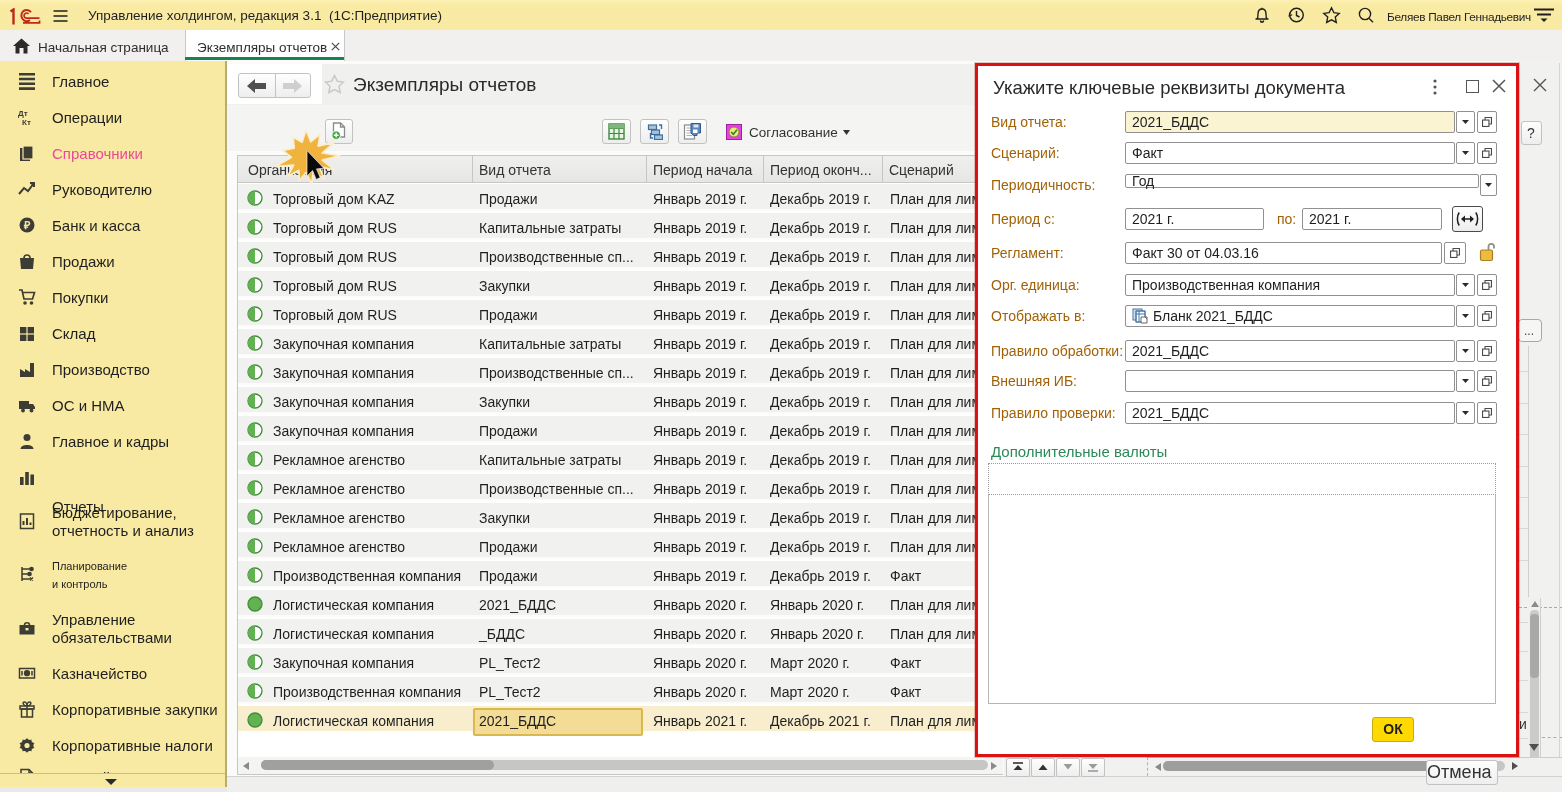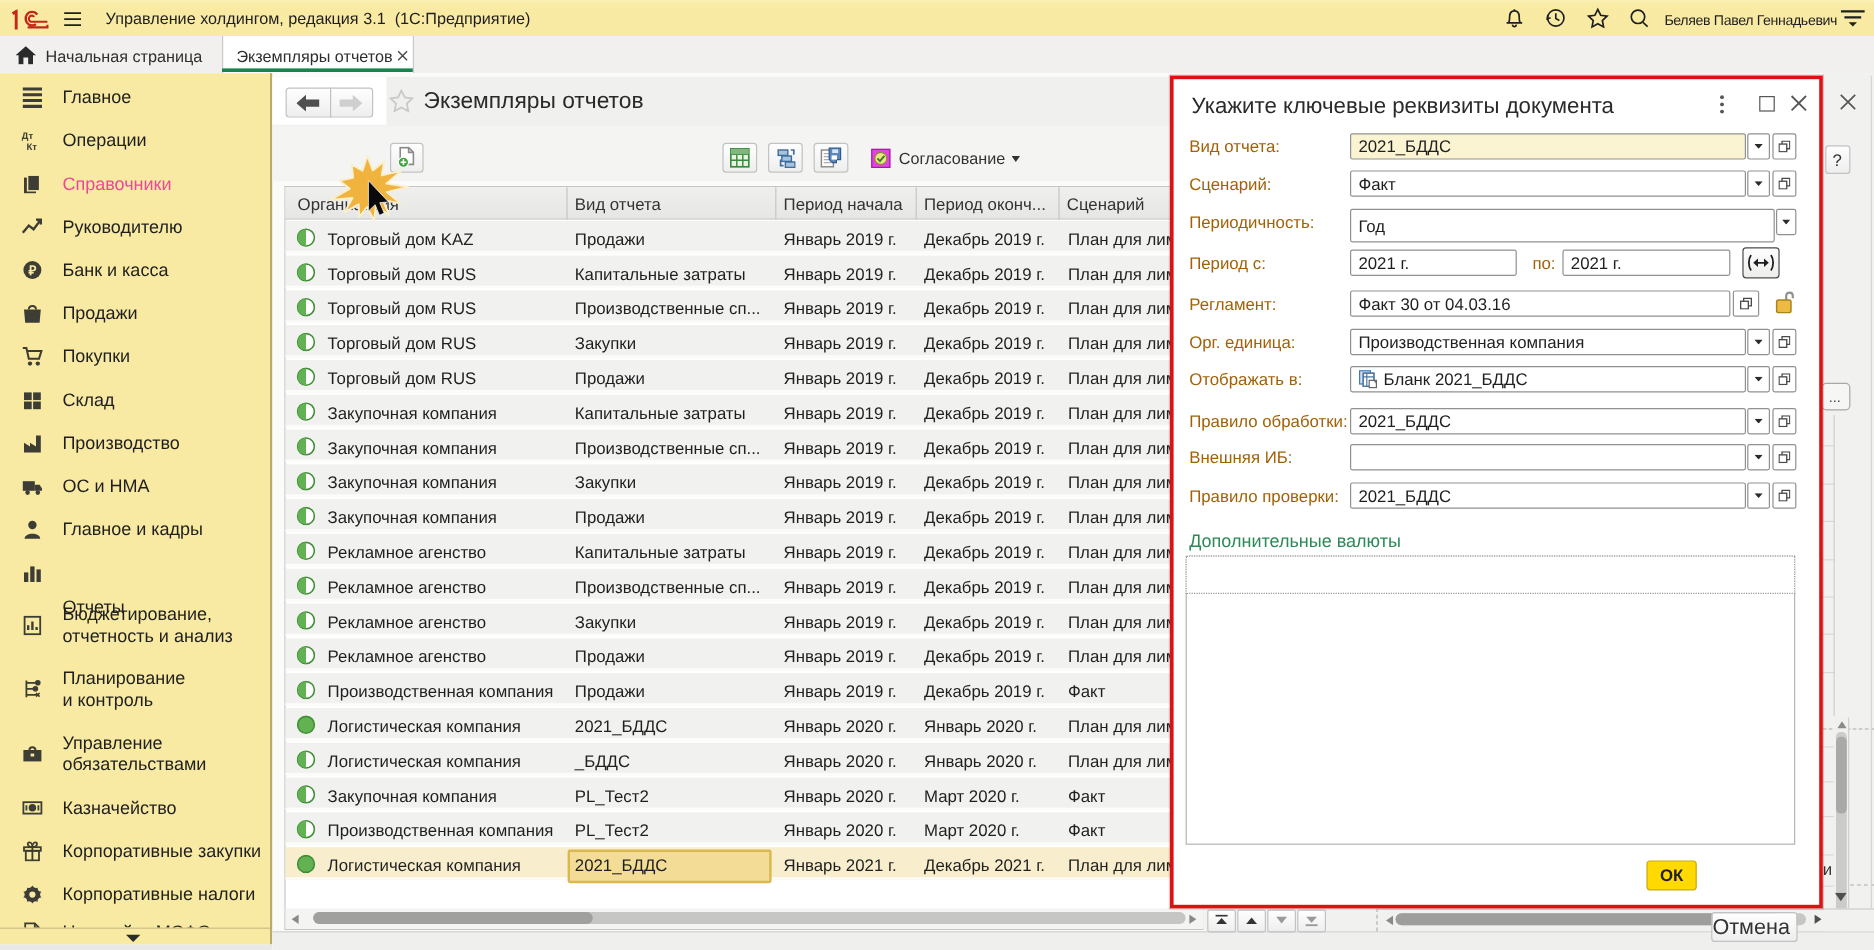--- a/index.html
+++ b/index.html
@@ -170,21 +170,21 @@
   </svg>
 <div class="txt" style="left:52px;top:504px;font-size:15px;color:#1f1f1f;line-height:18px;">Бюджетирование,<br>отчетность и анализ</div>
 <svg class="abs" style="left:18px;top:565px;" width="18" height="18" viewBox="0 0 18 18">
     <g fill="none" stroke="#3d3d35" stroke-width="1.5">
       <path d="M4 2 L4 16 M4 4 L13 4 M4 9 L11 9 M4 14 L13 14"></path>
       <circle cx="13.5" cy="4" r="1.6" fill="#3d3d35"></circle>
       <circle cx="11.5" cy="9" r="1.6" fill="#3d3d35"></circle>
       <path d="M12 12.5 L15 15.5 M15 12.5 L12 15.5" stroke-width="1.3"></path>
     </g>
   </svg>
-<div class="txt" style="left:52px;top:557px;font-size:15px;color:#1f1f1f;line-height:18px;">Планирование<br>и контроль</div>
+<div class="txt" style="left:52px;top:557px;font-size:11px;color:#1f1f1f;line-height:18px;">Планирование<br>и контроль</div>
 <svg class="abs" style="left:18px;top:619px;" width="18" height="18" viewBox="0 0 18 18">
     <g fill="#3d3d35">
       <rect x="1.5" y="6" width="15" height="9.5"></rect>
       <path d="M6.5 6 C6.5 3 11.5 3 11.5 6" stroke="#3d3d35" stroke-width="1.6" fill="none"></path>
       <rect x="7.5" y="9" width="3" height="2.4" fill="#f8eaa2"></rect>
     </g>
   </svg>
 <div class="txt" style="left:52px;top:611px;font-size:15px;color:#1f1f1f;line-height:18px;">Управление<br>обязательствами</div>
 <svg class="abs" style="left:18px;top:664px;" width="18" height="18" viewBox="0 0 18 18">
     <g fill="none" stroke="#3d3d35" stroke-width="1.5">
@@ -595,21 +595,21 @@
   </div>
 <div class="dbtn" style="left:1477px;top:142px;width:20px;height:22px;">
     <svg width="10" height="10" viewBox="0 0 10 10">
       <g fill="none" stroke="#4a4a4a" stroke-width="1.1">
         <rect x="0.55" y="3.05" width="6.4" height="6.4"></rect>
         <path d="M3.05 3.05 L3.05 0.55 L9.45 0.55 L9.45 6.95 L6.95 6.95"></path>
       </g>
     </svg>
   </div>
 <div class="lbl" style="left:991px;top:177px;">Периодичность:</div>
-<div class="inp" style="left:1125px;top:174px;width:354px;height:28px;">Год</div>
+<div class="inp" style="left:1125px;top:174px;width:354px;height:14px;">Год</div>
 <div class="dbtn" style="left:1480px;top:174px;width:17px;height:22px;">
     <svg width="7" height="4" viewBox="0 0 7 4">
       <path d="M0 0 L7 0 L3.5 4 Z" fill="#2b2b2b"></path>
     </svg>
   </div>
 <div class="lbl" style="left:991px;top:211px;">Период с:</div>
 <div class="inp" style="left:1125px;top:208px;width:139px;height:22px;">2021 г.</div>
 <div class="lbl" style="left:1277px;top:211px;">по:</div>
 <div class="inp" style="left:1302px;top:208px;width:140px;height:22px;">2021 г.</div>
 <div class="abs" style="left:1452px;top:206px;width:31px;height:26px;background:linear-gradient(#fefefe,#ededec);border:1px solid #4a4a4a;border-radius:3px;"></div>

